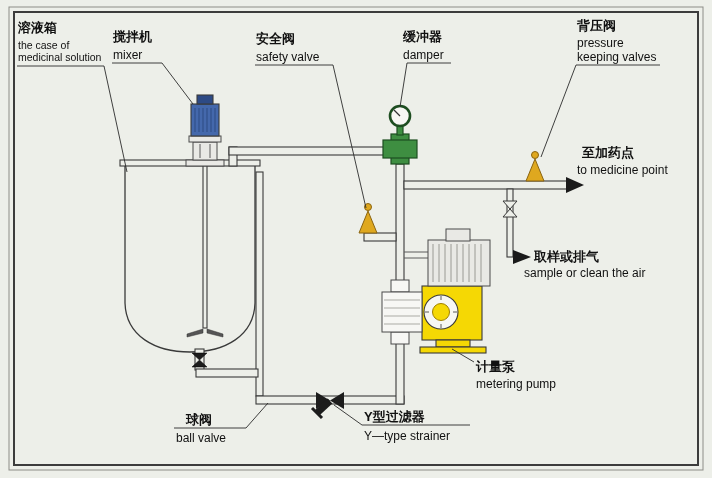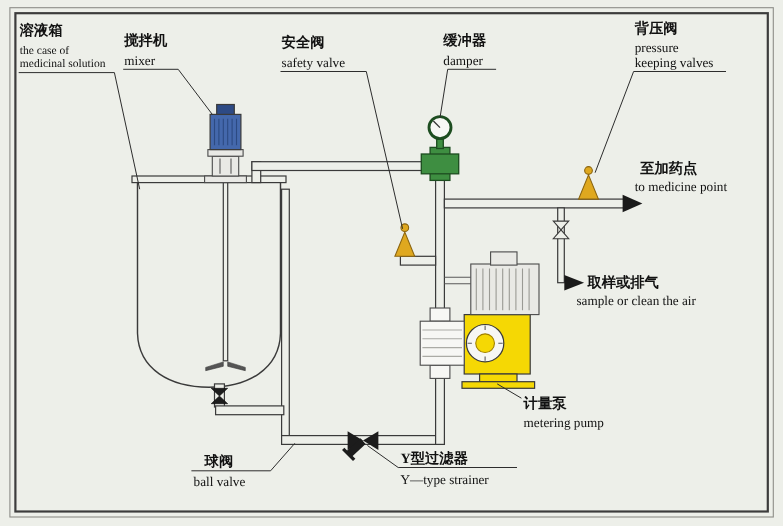--- a/index.html
+++ b/index.html
@@ -1,17 +1,17 @@
 <!DOCTYPE html>
 <html><head>
 <meta charset="utf-8">
 <style>
   html,body{margin:0;padding:0;background:#edefe9;}
   .stage{position:relative;width:708px;height:478px;overflow:hidden;
-         font-family:Liberation Serif, serif;}
+         font-family:Liberation Sans, sans-serif;}
   svg{display:block;}
   .frame-outer{fill:none;stroke:#8d8d88;stroke-width:1;}
   .frame-inner{fill:none;stroke:#3c3c3c;stroke-width:2;}
   .pipe{fill:#edefe9;stroke:#3a3a3a;stroke-width:1.1;}
   .vessel{fill:none;stroke:#3a3a3a;stroke-width:1.3;}
   .leader{stroke:#2b2b2b;stroke-width:0.9;fill:none;}
   .thin{stroke:#5a5a5a;stroke-width:1;fill:none;}
   .fin{stroke:#2c4a82;stroke-width:1;fill:none;}
   .motor-fin{stroke:#9a9a94;stroke-width:1;fill:none;}
   .head-line{stroke:#ababa5;stroke-width:1;fill:none;}

